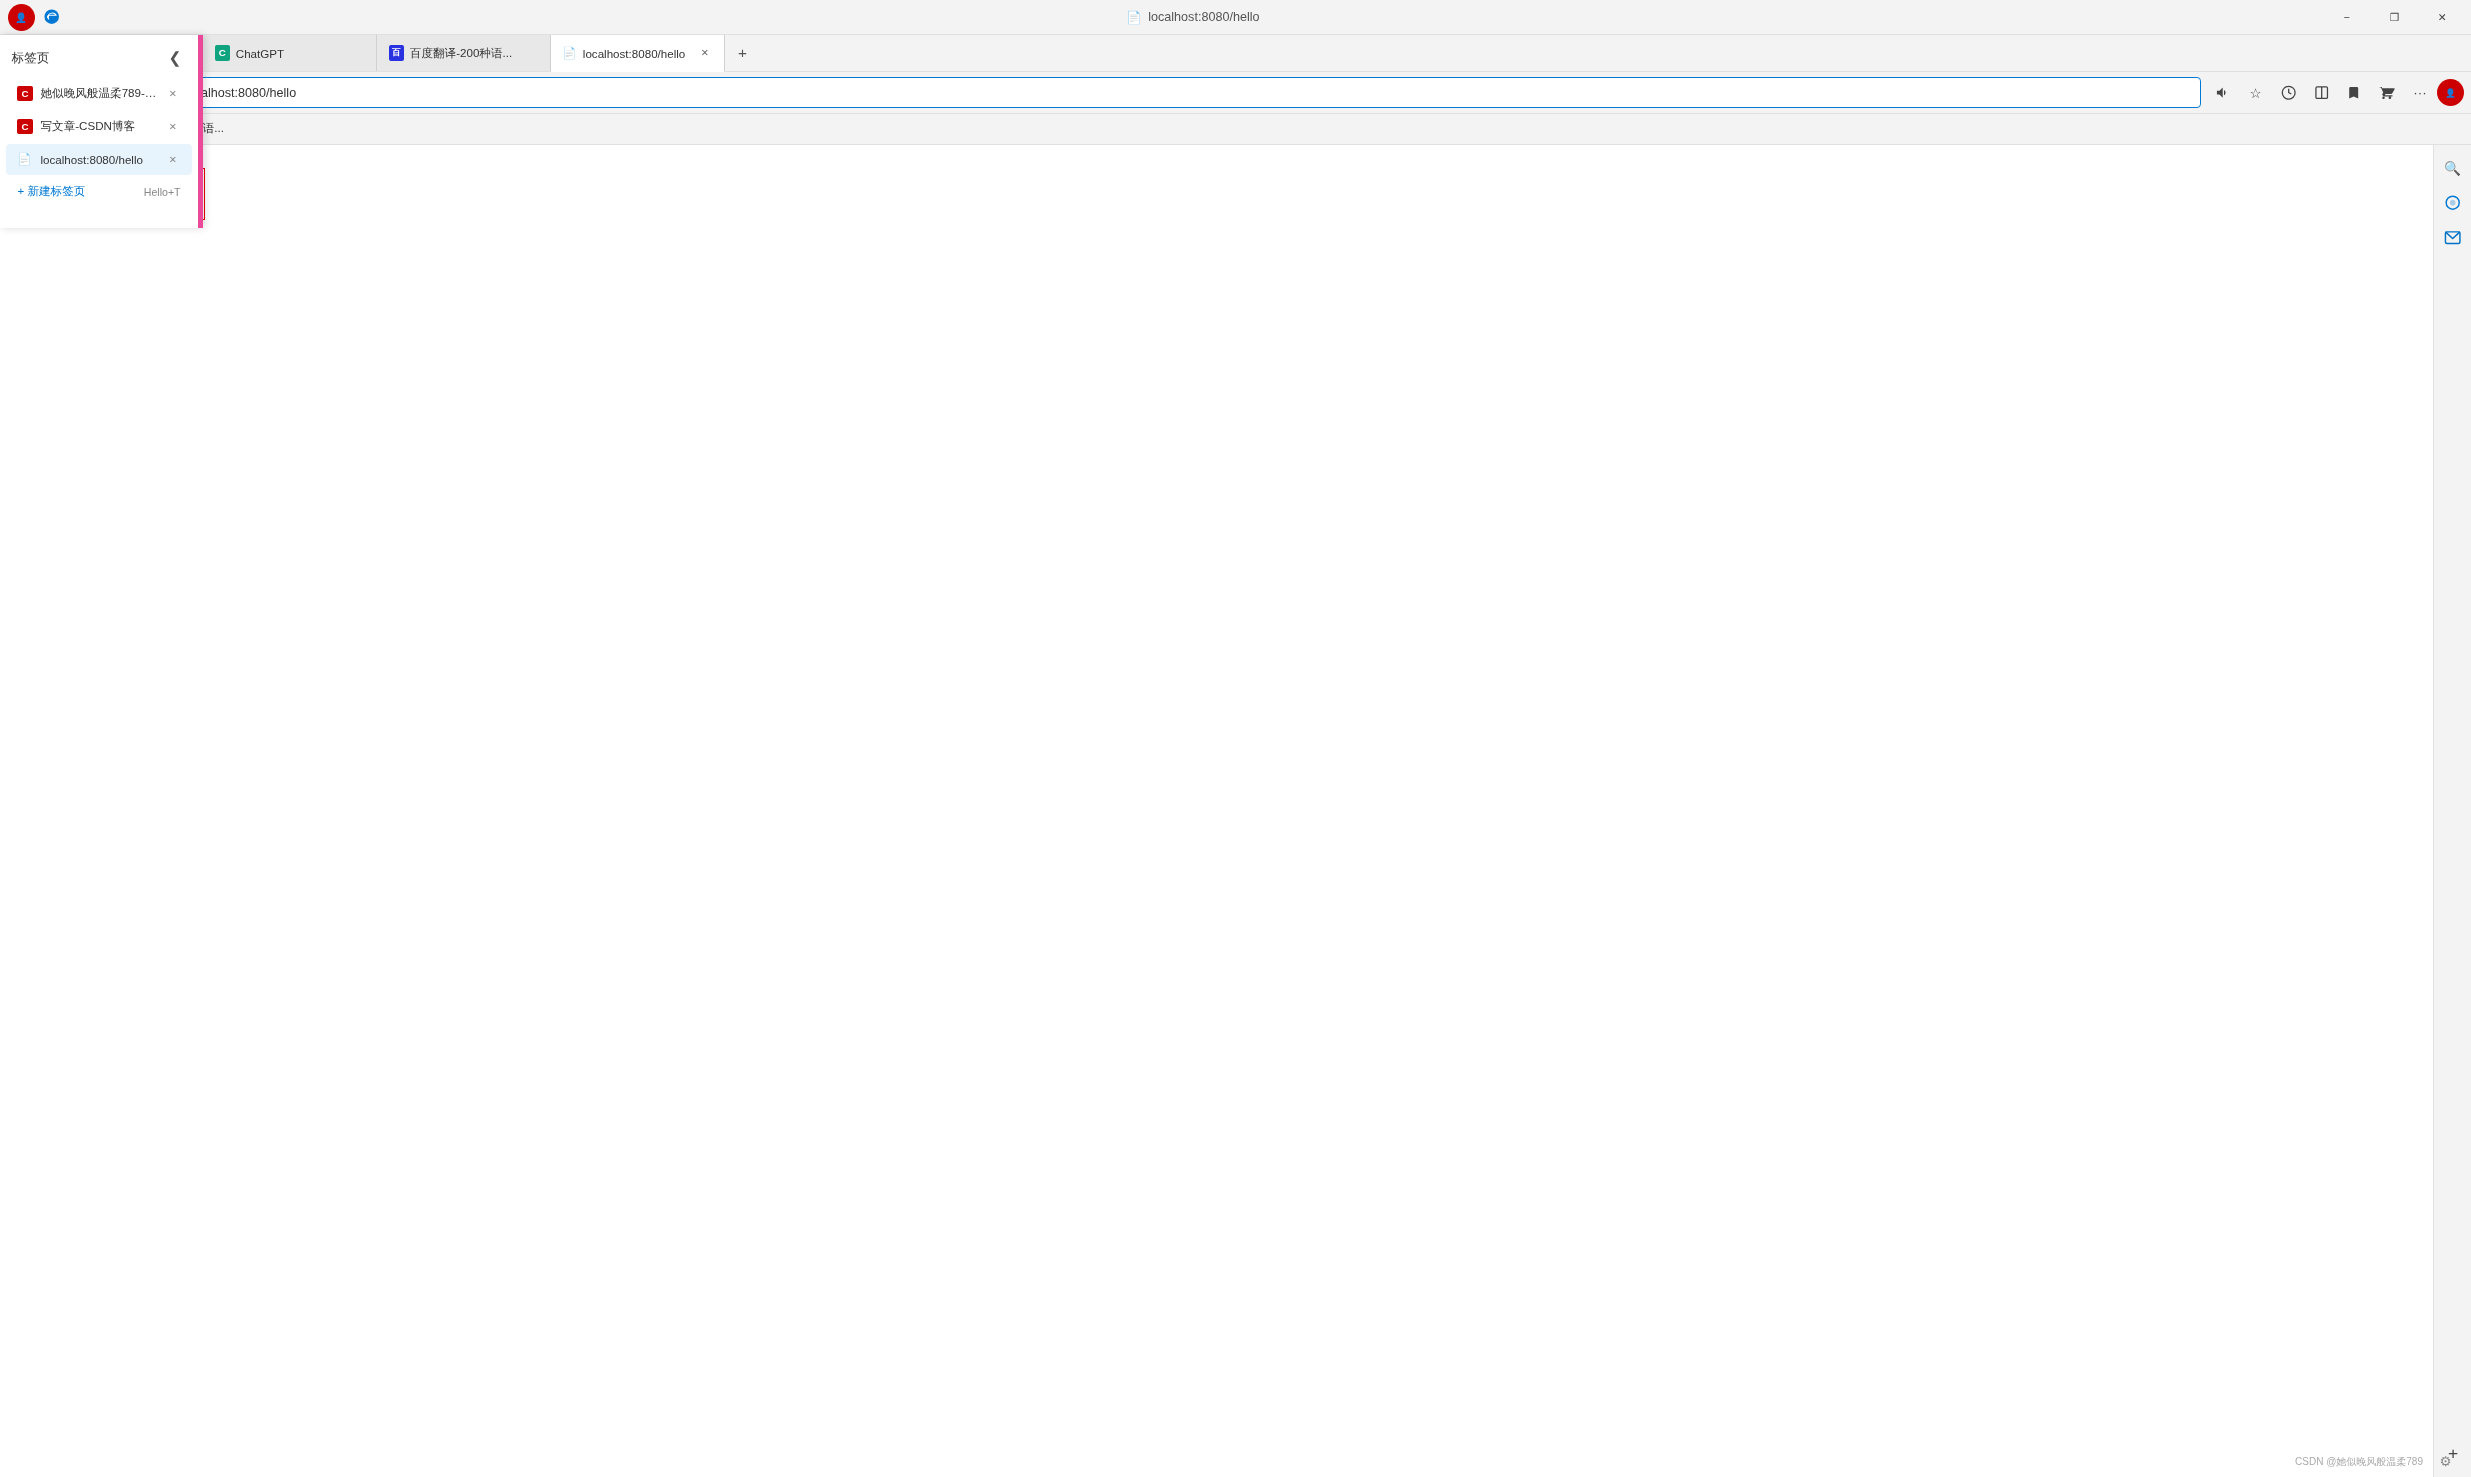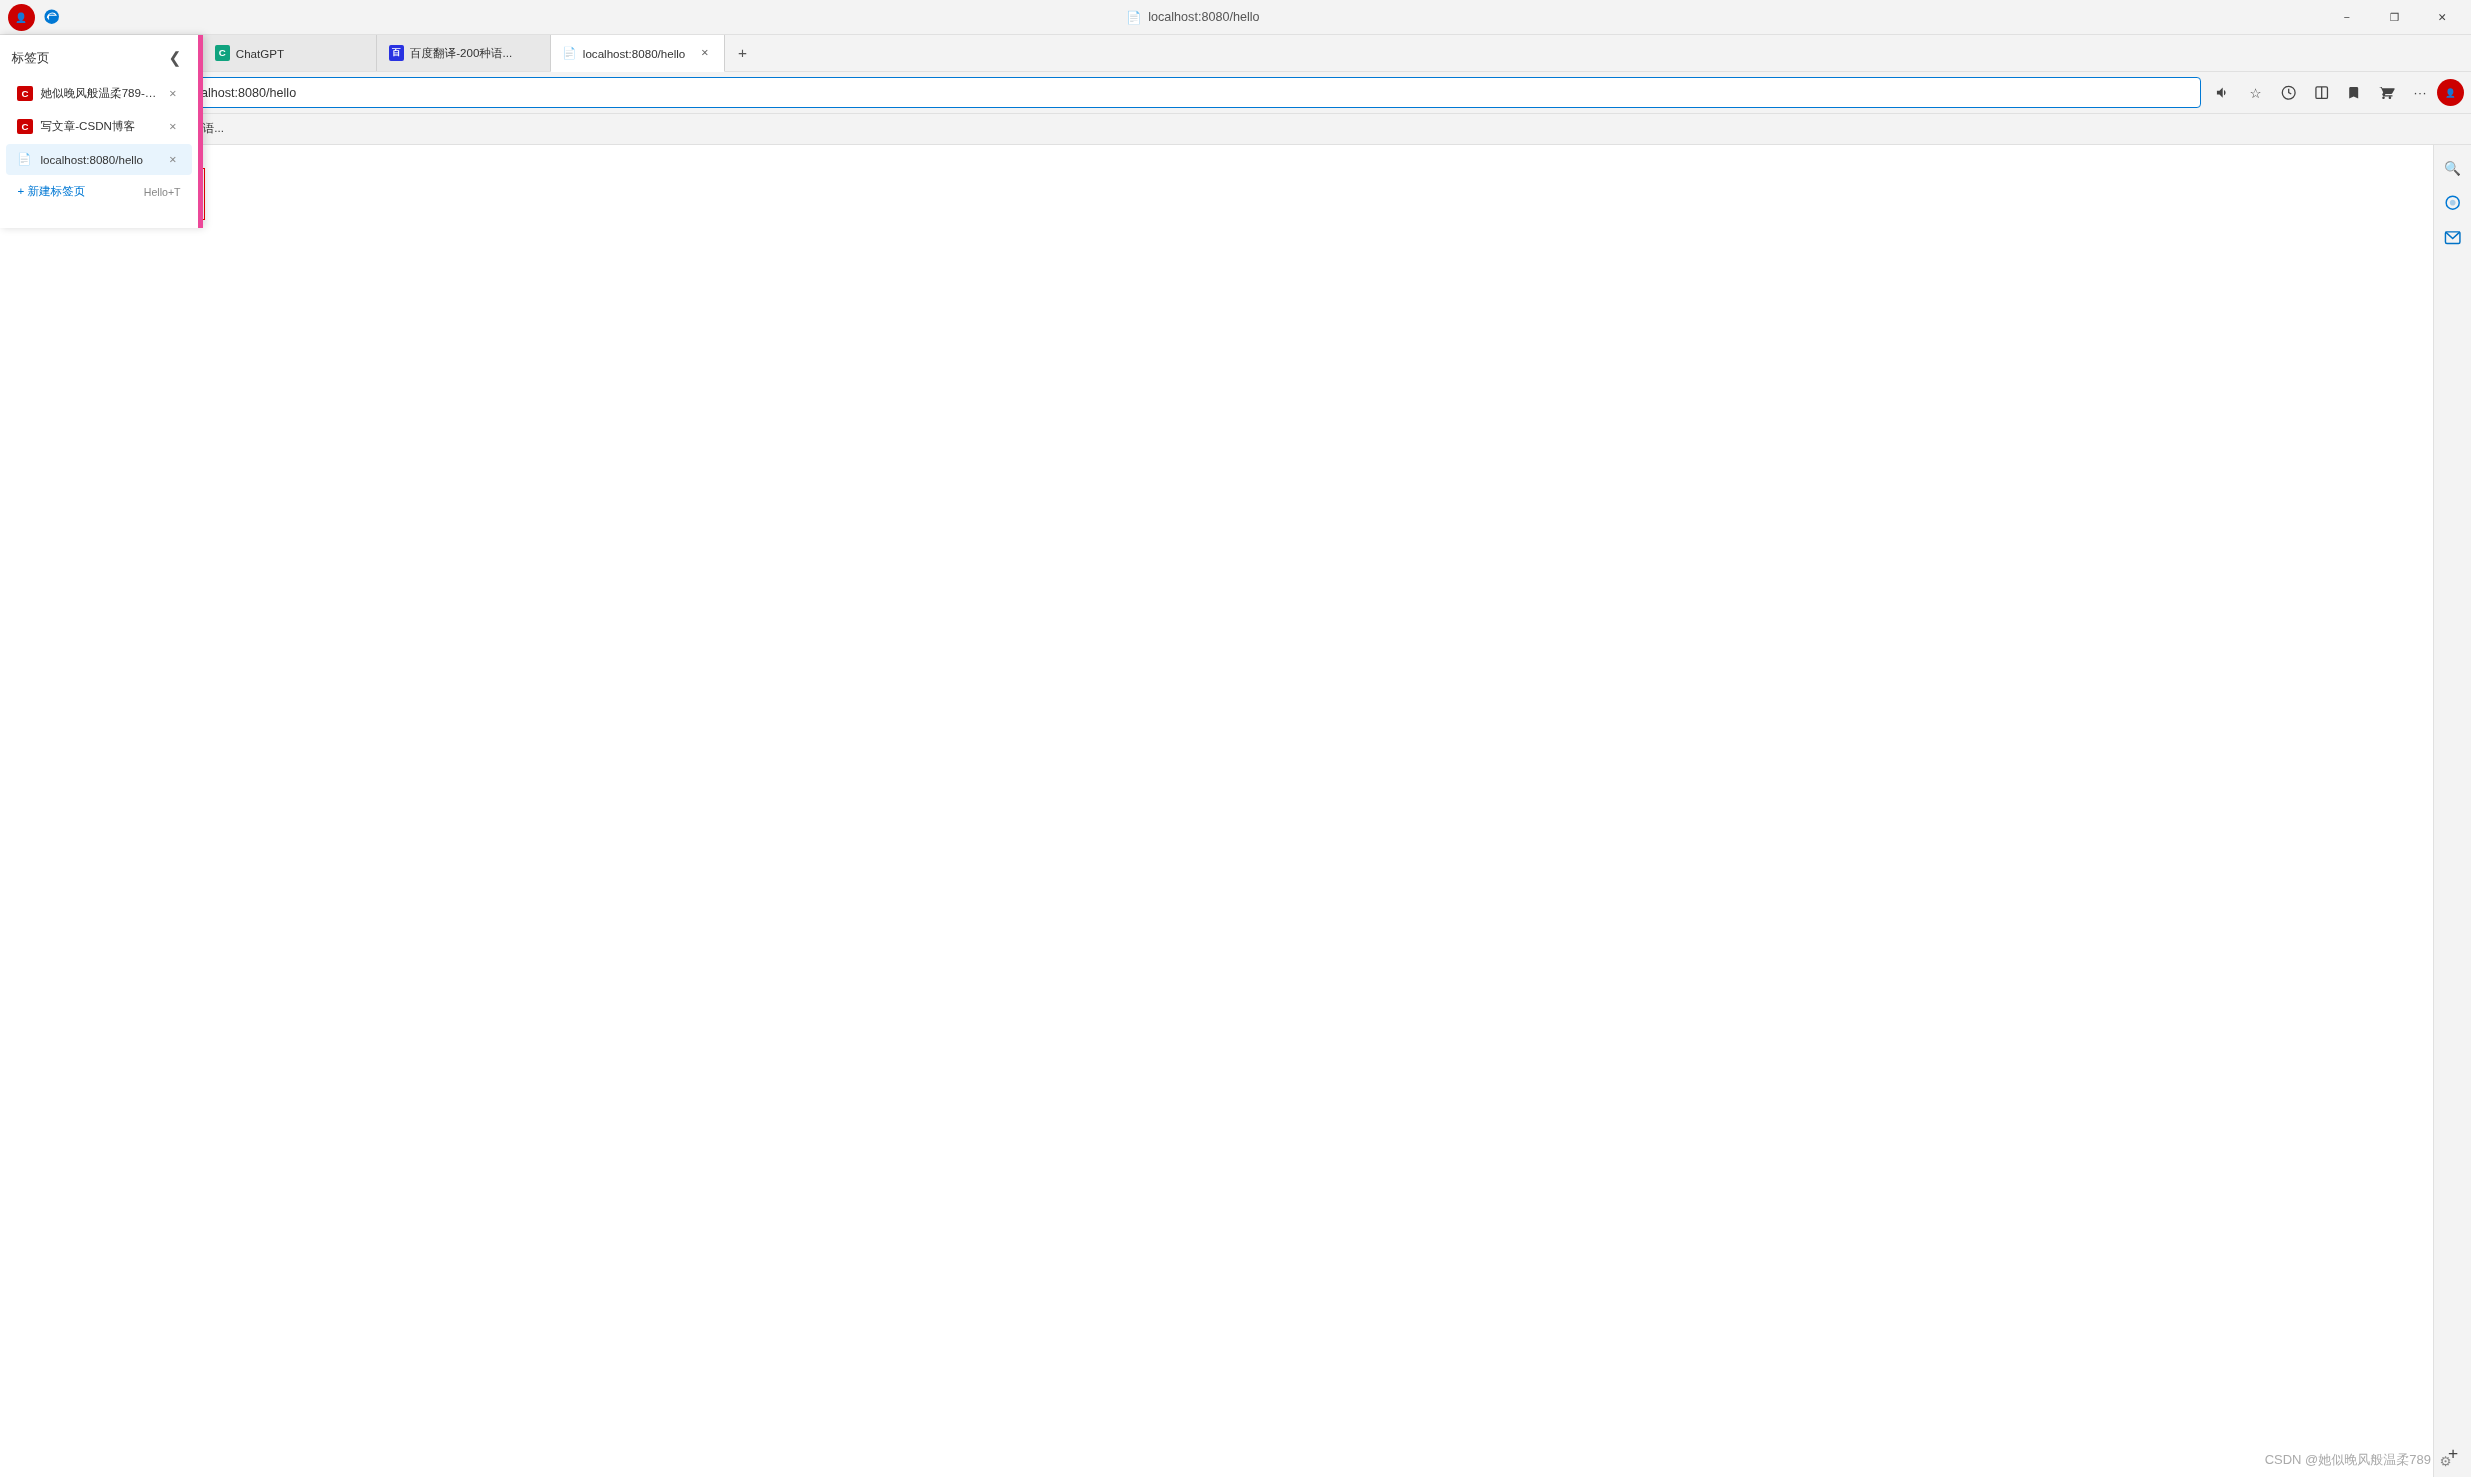--- a/index.html
+++ b/index.html
@@ -279,19 +279,19 @@
           <polyline points="2,4 12,13 22,4" stroke="#0072c6" stroke-width="2" fill="none"></polyline>
         </svg>
     </div>
     <div class="right-spacer"></div>
     <div class="right-bottom">
       <div class="right-btn" style="font-size:17.4px; font-weight:300;">+</div>
     </div>
   </div>
 </div>
 
-<div style="position:fixed; bottom:7.7px; right:40px; font-size:13px; color:#aaa;">
+<div style="position:fixed; bottom:7.7px; right:48px; font-size:10px; color:#aaa;">
   <span>CSDN @她似晚风般温柔789</span>
 </div>
 <div style="position:fixed; bottom:7.7px; right:19.3px;">
   <span style="font-size:13.5px; color:#888;">⚙</span>
 </div>
 
 
 </body></html>

